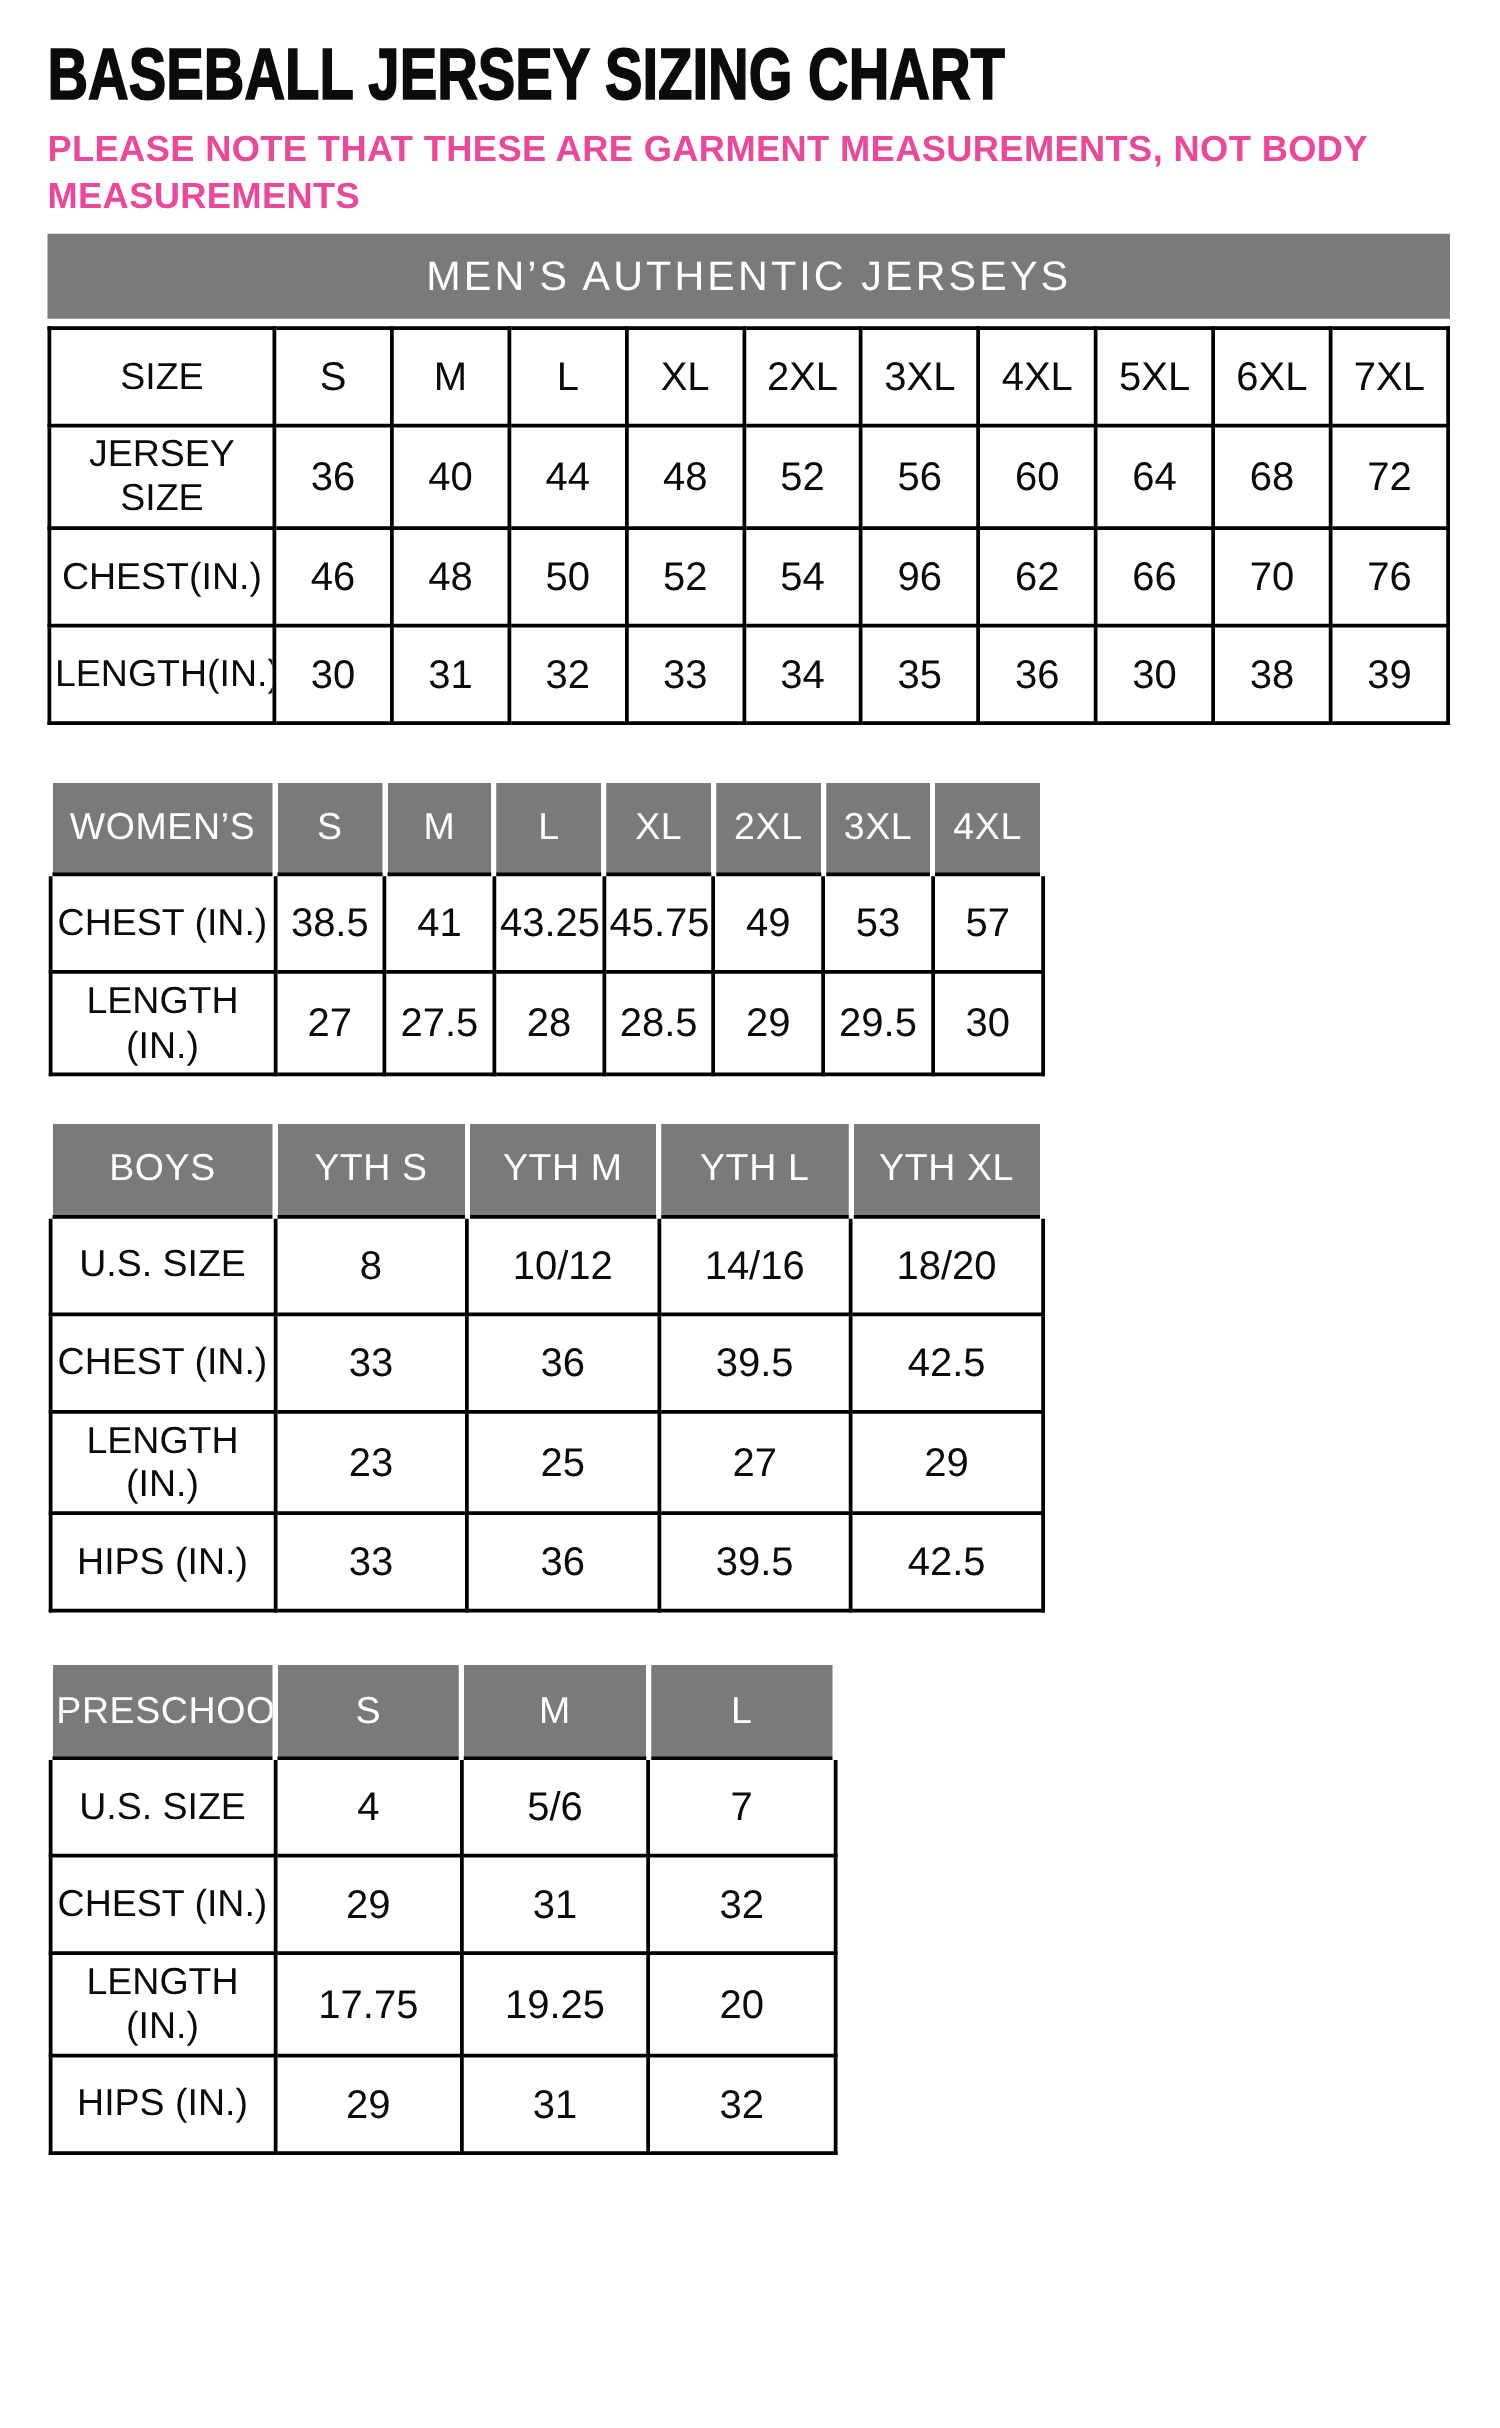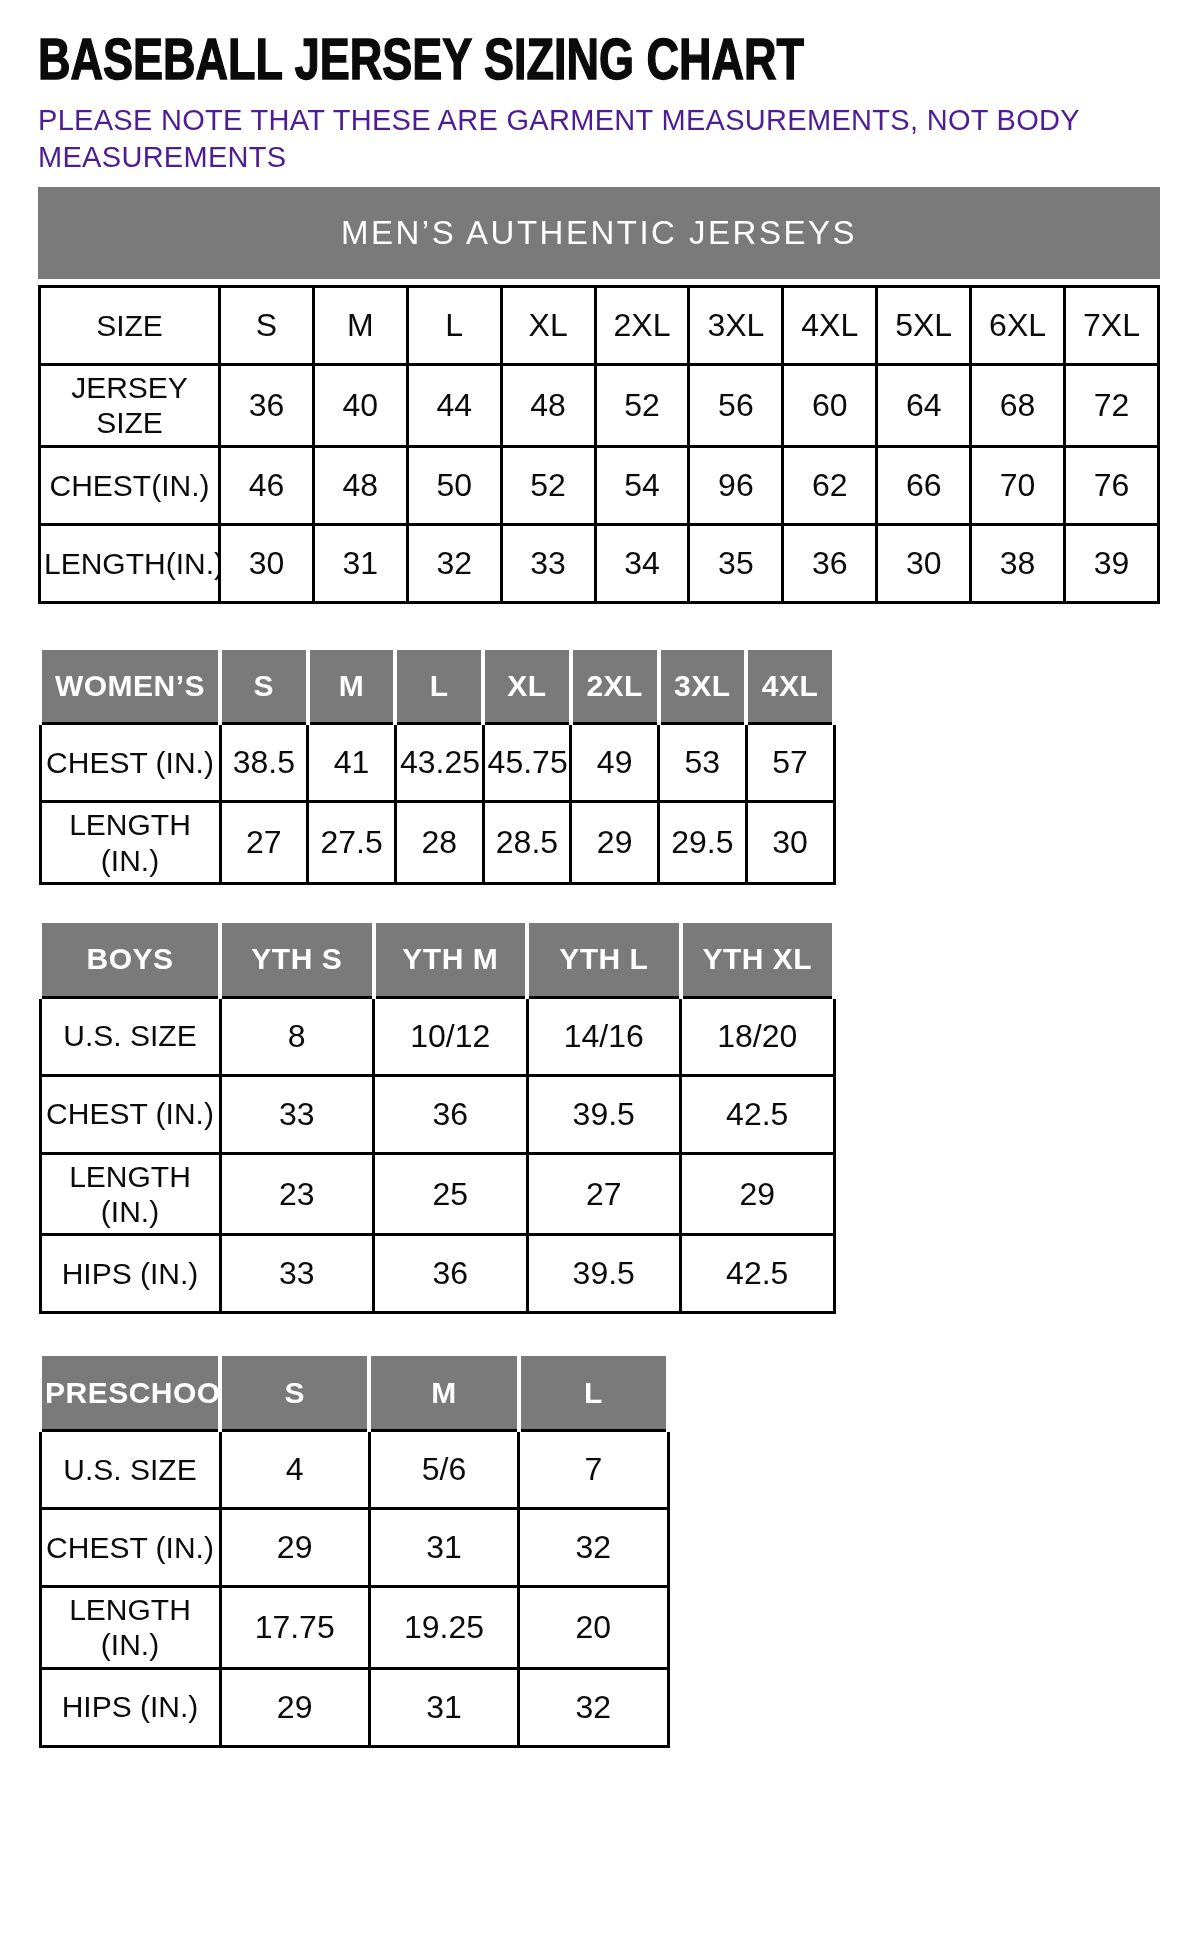--- a/index.html
+++ b/index.html
@@ -23,33 +23,33 @@
     font-size: 50px;
     font-weight: 900;
     letter-spacing: 0px;
     white-space: nowrap;
     transform: scale(0.9, 1.16);
     transform-origin: left top;
     -webkit-text-stroke: 1.2px #0b0b0b;
   }
 
   .note {
-    color: #4c1d95;
+    color: #ec4899;
     font-size: 29px;
     line-height: 1.26;
     letter-spacing: 0.3px;
     max-width: 1070px;
     margin: 12px 0 12px 0;
-    font-weight: 400;
+    font-weight: 700;
   }
 
   
   .banner {
     width: 1122px;
-    height: 92px;
+    height: 68px;
     margin-top: 11px;
     background: #7a7a7a;
     color: #ffffff;
     display: flex;
     align-items: center;
     justify-content: center;
     font-size: 33px;
     letter-spacing: 2.5px;
   }
 
@@ -71,21 +71,21 @@
     background: #fff;
   }
   .tbl td.rowlabel {
     font-size: 30px;
     white-space: pre-line;
     line-height: 1.18;
   }
   .tbl th {
     background: #7a7a7a;
     color: #ffffff;
-    font-weight: 700;
+    font-weight: 400;
     font-size: 30px;
     letter-spacing: 0.5px;
     border: 4px solid #ffffff;
     border-bottom: 3px solid #000;
     height: 76px;
     padding: 4px 3px;
   }
   .c-label { width: 180px; }
 
   table.mens      { width: 1122px; margin-top: 6px; padding-left: 48px; }

